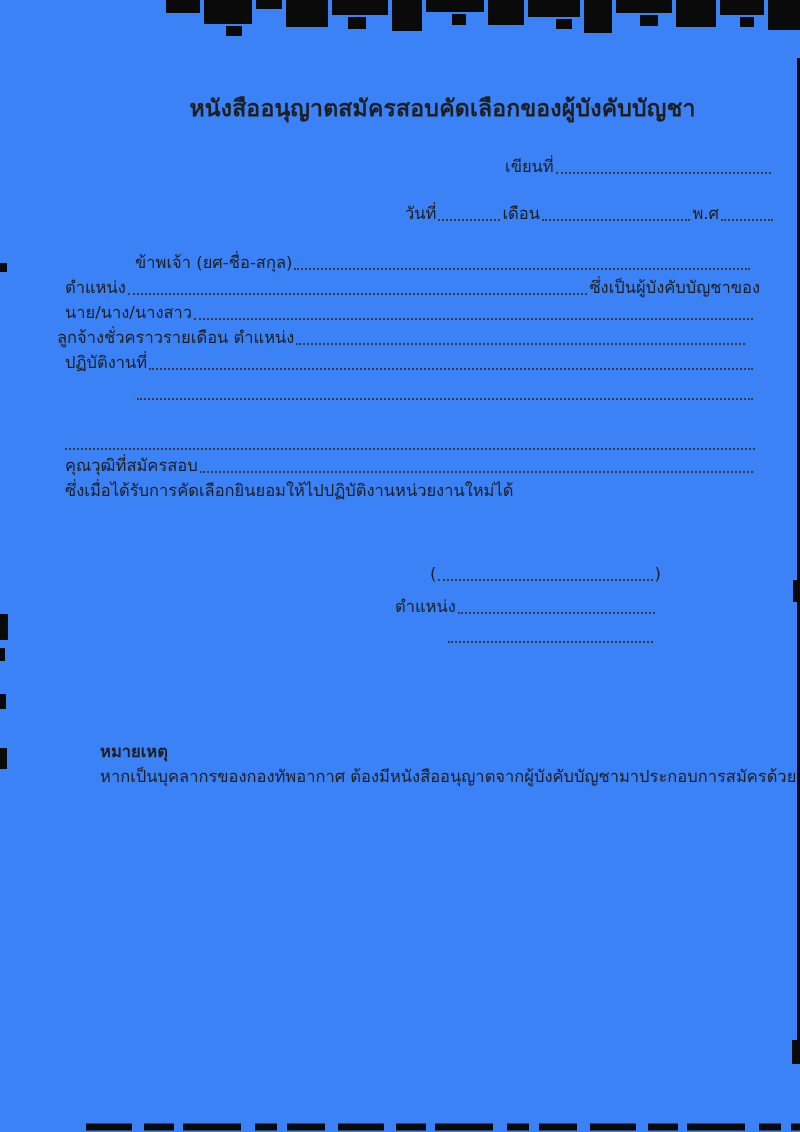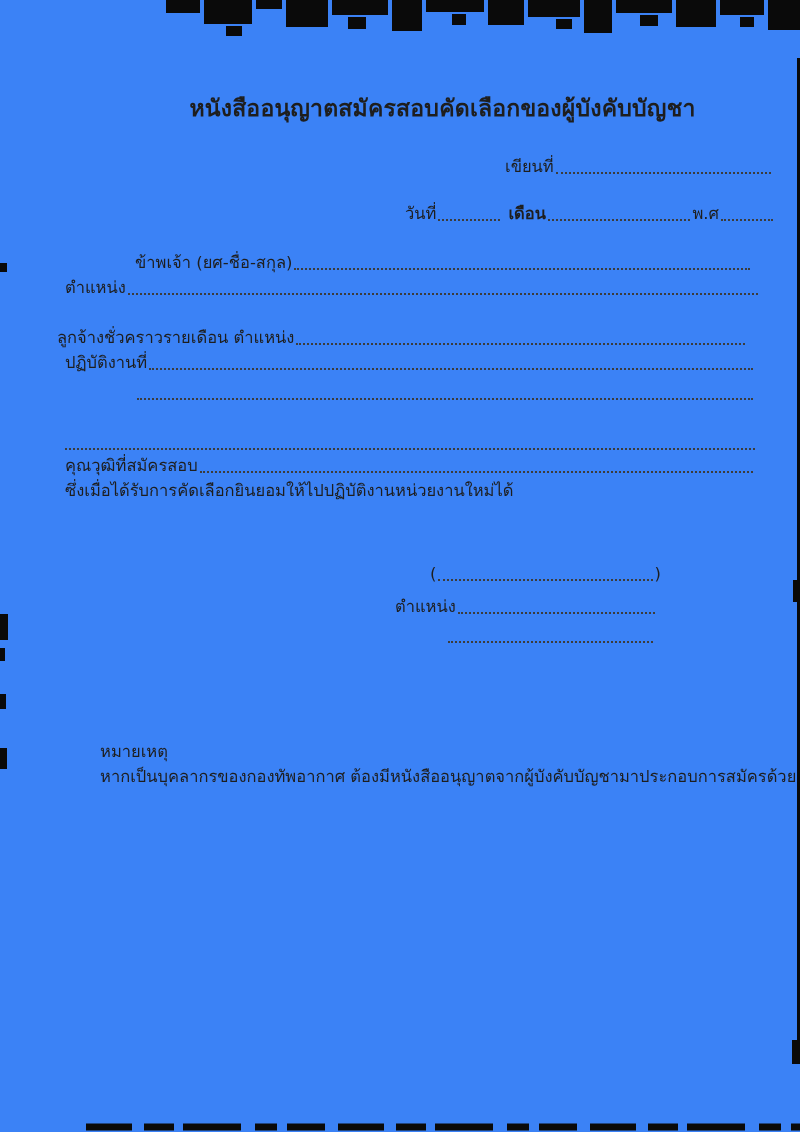--- a/index.html
+++ b/index.html
@@ -93,36 +93,41 @@
   <div class="doc-title">หนังสืออนุญาตสมัครสอบคัดเลือกของผู้บังคับบัญชา</div>
 
   <div class="row" style="top:155px; left:505px; width:268px;">
     <span class="lbl">เขียนที่</span>
     <span class="dots"></span>
   </div>
 
   <div class="row" style="top:202px; left:405px; width:370px;">
     <span class="lbl">วันที่</span>
     <span class="dots fixed" style="width:62px;"></span>
-    <span class="lbl" style="margin-left:6px;font-weight:bold;">เดือน</span>
+    <span class="lbl" style="">เดือน</span>
     <span class="dots"></span>
     <span class="lbl">พ.ศ</span>
     <span class="dots fixed" style="width:52px;"></span>
   </div>
 
   <div class="row" style="top:251px; left:135px; width:617px;">
     <span class="lbl">ข้าพเจ้า (ยศ-ชื่อ-สกุล)</span>
     <span class="dots"></span>
   </div>
 
   <div class="row" style="top:276px; left:65px; width:695px;">
     <span class="lbl">ตำแหน่ง</span>
     <span class="dots"></span>
+    <span class="lbl">ซึ่งเป็นผู้บังคับบัญชาของ</span>
   </div>
 
+  <div class="row" style="top:301px; left:65px; width:690px;">
+    <span class="lbl">นาย/นาง/นางสาว</span>
+    <span class="dots"></span>
+  </div>
 
   <div class="row" style="top:326px; left:57px; width:690px;">
     <span class="lbl">ลูกจ้างชั่วคราวรายเดือน ตำแหน่ง</span>
     <span class="dots"></span>
   </div>
 
   <div class="row" style="top:351px; left:65px; width:690px;">
     <span class="lbl">ปฏิบัติงานที่</span>
     <span class="dots"></span>
   </div>
@@ -154,21 +159,21 @@
 
   <div class="row" style="top:595px; left:395px; width:262px;">
     <span class="lbl">ตำแหน่ง</span>
     <span class="dots"></span>
   </div>
 
   <div class="row" style="top:624px; left:448px; width:205px;">
     <span class="dots" style="margin-left:0; margin-right:0;"></span>
   </div>
 
-  <div class="row" style="top:740px; left:100px; width:200px;">
+  <div class="row" style="top:740px; left:100px; width:200px;font-weight:bold;">
     <span class="lbl">หมายเหตุ</span>
   </div>
 
   <div class="row" style="top:765px; left:100px; width:660px;">
     <span class="lbl">หากเป็นบุคลากรของกองทัพอากาศ ต้องมีหนังสืออนุญาตจากผู้บังคับบัญชามาประกอบการสมัครด้วย</span>
   </div>
 
 </div>
 
 </body></html>

